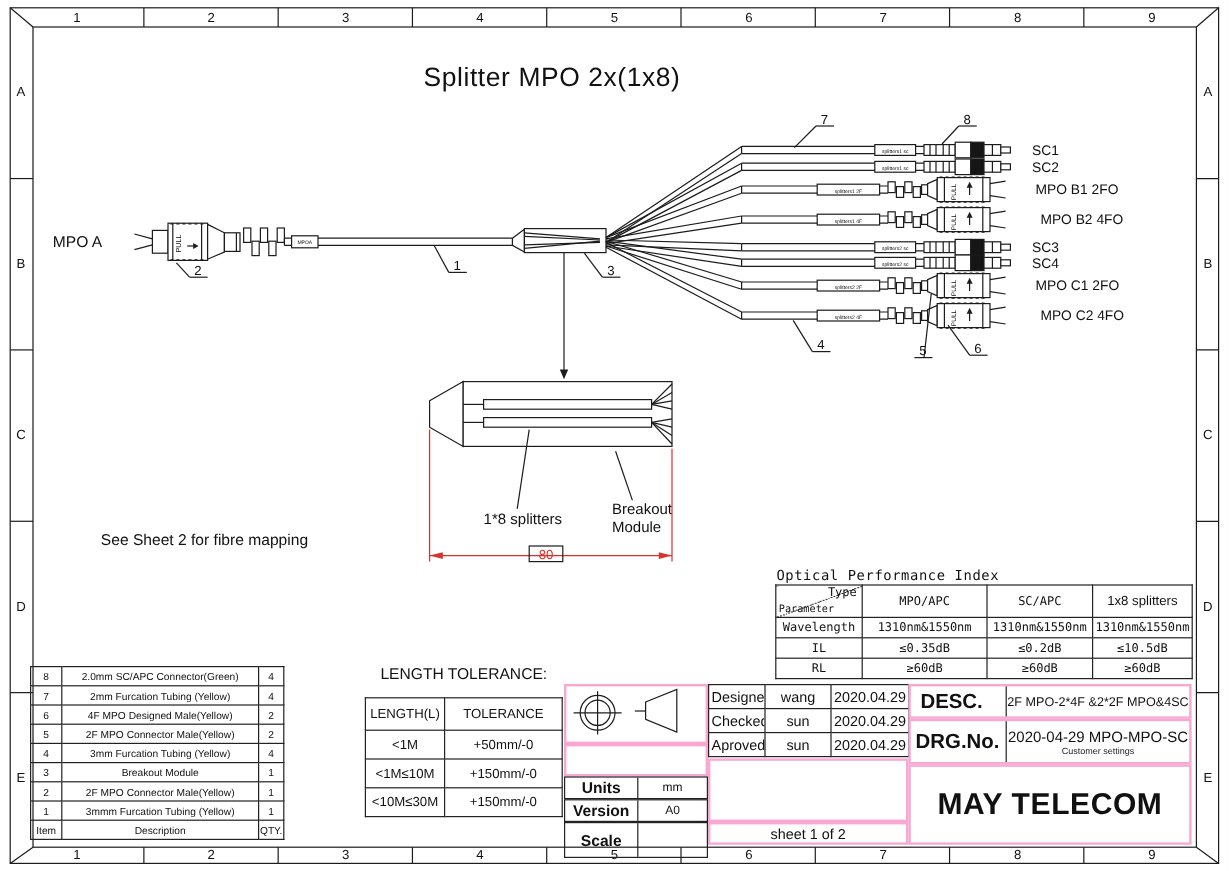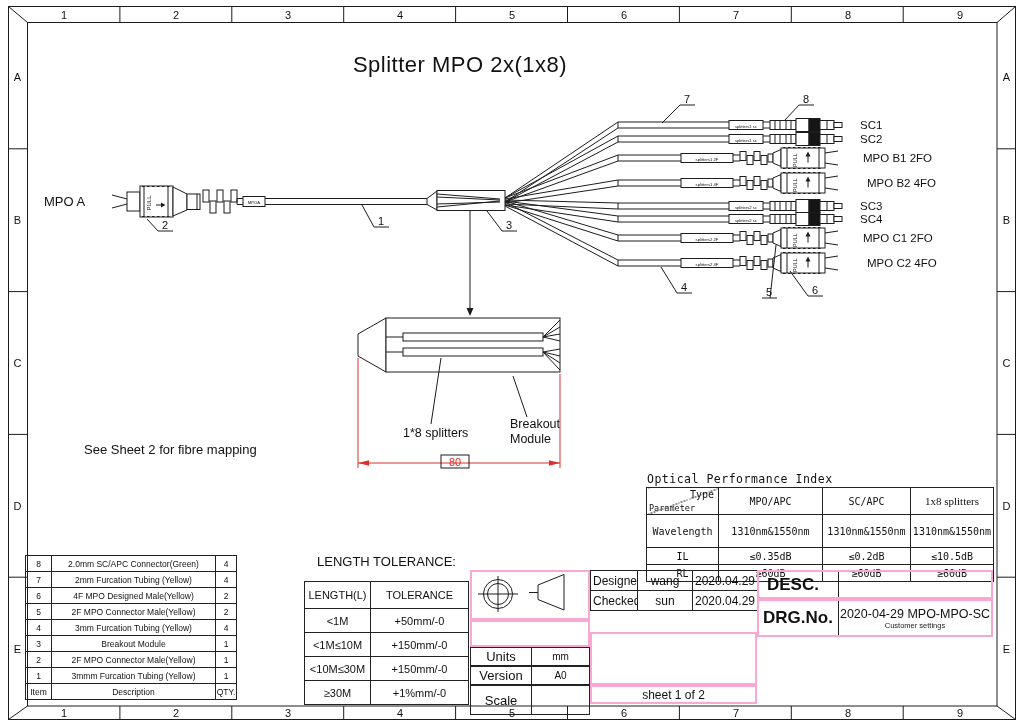--- a/index.html
+++ b/index.html
@@ -23,33 +23,33 @@
   .zstrip .zc{flex:1;display:flex;align-items:center;justify-content:center}
   .zv{flex-direction:column}
   
   .tb-title{position:absolute;font-size:22px;text-align:center;letter-spacing:.5px}
   .lbl13{position:absolute;font-size:13px}
   
   table{border-collapse:collapse;table-layout:fixed;position:absolute}
   td,th{border:1px solid #222;padding:0;text-align:center;font-weight:normal;overflow:hidden;white-space:nowrap}
   .opt-title{position:absolute;font-family:"DejaVu Sans Mono",monospace;font-size:11.5px;letter-spacing:.5px}
   .opt{font-family:"DejaVu Sans Mono",monospace;font-size:10px}
-  .opt .sanscell{font-family:Liberation Serif, serif;font-size:11px}
+  .opt .sanscell{font-family:Liberation Sans, sans-serif;font-size:11px}
   .opt td.diag{position:relative;background:linear-gradient(to bottom right,transparent 49.5%,#222 49.5%,#222 50.6%,transparent 50.6%)}
   .opt .cnr-t{position:absolute;top:1px;right:4px;font-size:10px}
   .opt .cnr-p{position:absolute;bottom:1px;left:2px;font-size:8.5px}
   .parts{font-size:8.5px}
   .lent{font-size:11px}
   .lent th{font-size:11px}
   .appr{font-size:12px}
   .appr td.role{text-align:left;padding-left:2px}
   
   .tbx{position:absolute;border:2px solid #f9a8d4;background:transparent}
   .cellrow{position:absolute;border:1px solid #222;display:flex}
-  .cellrow .c1{border-right:1px solid #222;display:flex;align-items:center;justify-content:center;font-weight:normal;font-size:13px}
+  .cellrow .c1{border-right:1px solid #222;display:flex;align-items:center;justify-content:center;font-weight:bold;font-size:13px}
   .cellrow .c2{display:flex;align-items:center;justify-content:center;font-size:10px}
   .desc-row{display:flex}
   .desc-row .dl{border-right:1px solid #222;display:flex;align-items:center;justify-content:flex-start;padding-left:8px;font-weight:bold;font-size:17px}
   .desc-row .dv{flex:1;display:flex;flex-direction:column;align-items:center;justify-content:center;font-size:10.5px}
   .drg-sub{font-size:7.5px;color:#222}
   .drg-main{font-size:12.5px}
   .company{display:flex;align-items:center;justify-content:center;font-size:25px;font-weight:bold;letter-spacing:.5px}
   .sheetrow{display:flex;align-items:center;justify-content:center;font-size:12px}
 </style>
 </head>
@@ -377,21 +377,21 @@
     <tbody>
         <tr style="height:27px">
       <td class="diag">
         <span class="cnr-t">Type</span>
         <span class="cnr-p">Parameter</span>
       </td>
       <td>MPO/APC</td>
       <td>SC/APC</td>
       <td class="sanscell">1x8 splitters</td>
     </tr>
-    <tr style="height:33px">
+    <tr style="height:17px">
       <td>Wavelength</td>
       <td>1310nm&amp;1550nm</td>
       <td>1310nm&amp;1550nm</td>
       <td>1310nm&amp;1550nm</td>
     </tr>
     <tr style="height:17px">
       <td>IL</td>
       <td>≤0.35dB</td>
       <td>≤0.2dB</td>
       <td>≤10.5dB</td>
@@ -476,24 +476,20 @@
       <td>+50mm/-0</td>
     </tr>
     <tr style="height:24px">
       <td>&lt;1M≤10M</td>
       <td>+150mm/-0</td>
     </tr>
     <tr style="height:24px">
       <td>&lt;10M≤30M</td>
       <td>+150mm/-0</td>
     </tr>
-    <tr style="height:24px">
-      <td>≥30M</td>
-      <td>+1%mm/-0</td>
-    </tr>
   </tbody>
     </table>
 
   <div class="tbx" style="left:470px;top:570px;width:120px;height:50px"></div>
   <div class="tbx" style="left:470px;top:620px;width:120px;height:27px"></div>
   <div class="cellrow" style="left:470px;top:647px;width:120px;height:19px">
     <div class="c1" style="width:61px">Units</div>
     <div class="c2" style="flex:1">mm</div>
   </div>
   <div class="cellrow" style="left:470px;top:666px;width:120px;height:19px">
@@ -515,29 +511,36 @@
         <tr style="height:20px">
       <td class="role">Designed</td>
       <td>wang</td>
       <td>2020.04.29</td>
     </tr>
     <tr style="height:20px">
       <td class="role">Checked</td>
       <td>sun</td>
       <td>2020.04.29</td>
     </tr>
+    <tr style="height:20px">
+      <td class="role">Aproved</td>
+      <td>sun</td>
+      <td>2020.04.29</td>
+    </tr>
   </tbody>
     </table>
 
   <div class="tbx desc-row" style="left:757px;top:570px;width:236px;height:29px">
     <div class="dl" style="width:80px">DESC.</div>
+    <div class="dv">2F MPO-2*4F &amp;2*2F MPO&amp;4SC</div>
   </div>
   <div class="tbx desc-row" style="left:757px;top:599px;width:236px;height:38px">
     <div class="dl" style="width:80px;padding-left:4px">DRG.No.</div>
     <div class="dv">
       <span class="drg-main">2020-04-29  MPO-MPO-SC</span>
       <span class="drg-sub">Customer settings</span>
     </div>
   </div>
+  <div class="tbx company" style="left:757px;top:637px;width:236px;height:67px">MAY TELECOM</div>
   <div class="tbx" style="left:590px;top:632px;width:167px;height:53px"></div>
   <div class="tbx sheetrow" style="left:590px;top:685px;width:167px;height:19px">sheet 1  of  2</div>
 
 </div>
 
 </body></html>

